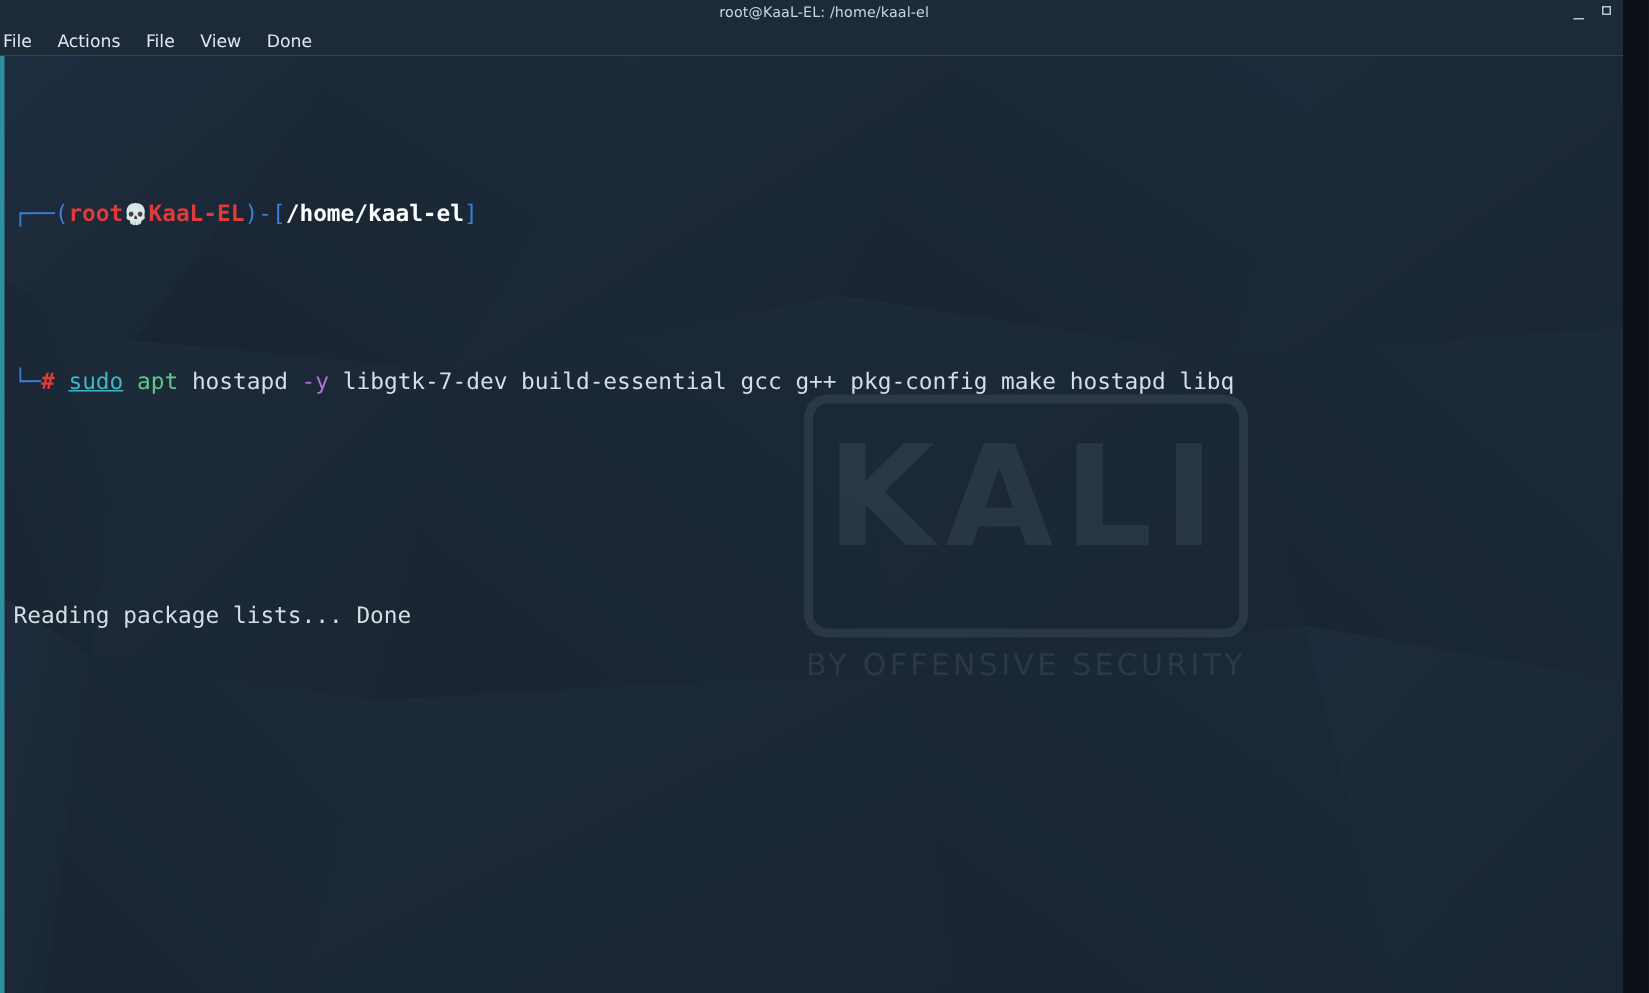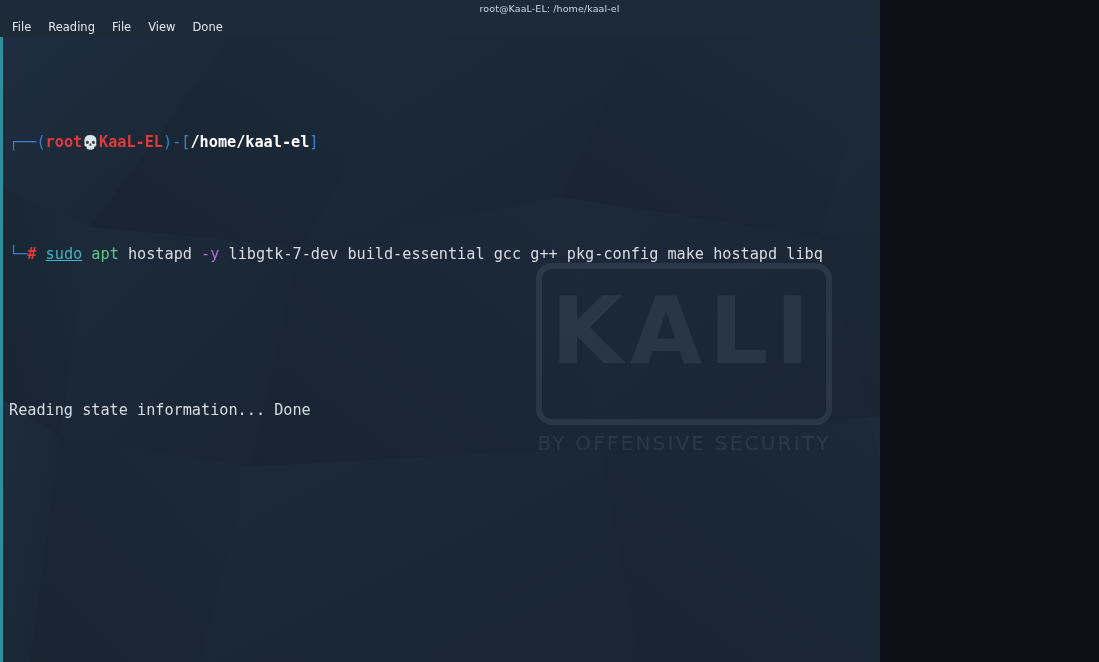--- a/index.html
+++ b/index.html
@@ -9,21 +9,21 @@
   }
   body {
     width: 1099px;
     height: 662px;
     overflow: hidden;
     font-family: "DejaVu Sans Mono", monospace;
   }
 
   #window {
     position: relative;
-    width: 880px;
+    width: 1082px;
     height: 662px;
     overflow: hidden;
     background: #a3a3a3;
   }
 
   
   #titlebar {
     position: absolute;
     top: 0; left: 0;
     width: 1099px;
@@ -75,21 +75,21 @@
 
   
   #menubar {
     position: absolute;
     top: 16px; left: 0;
     width: 1099px;
     height: 21px;
     background: #1d2b38;
     display: flex;
     align-items: center;
-    padding-left: 12px;
+    padding-left: 2px;
     box-sizing: border-box;
     z-index: 35;
   }
   .menu-item {
     font-family: "DejaVu Sans", sans-serif;
     font-size: 11.5px;
     color: #dfe7ef;
     margin-right: 17px;
     cursor: default;
     white-space: nowrap;
@@ -225,21 +225,21 @@
     <span id="titlebar-text">root@KaaL-EL: /home/kaal-el</span>
     <div id="win-buttons">
       <span class="win-btn"><span class="win-min"></span></span>
       <span class="win-btn"><span class="win-sq"></span></span>
       <span class="win-btn">✕</span>
     </div>
   </div>
 
   <div id="menubar">
     <span class="menu-item">File</span>
-    <span class="menu-item">Reading</span>
+    <span class="menu-item">Actions</span>
     <span class="menu-item">File</span>
     <span class="menu-item">View</span>
     <span class="menu-item">Done</span>
   </div>
 
   <div id="terminal">
 
     <div id="left-border"></div>
 
     <div id="bg-facets">
@@ -283,21 +283,21 @@
 
       
       <div class="line"><span class="pbox">┌──</span><span class="c-blue">(</span><span class="c-red">root</span><span class="c-skull">💀</span><span class="c-red">KaaL-EL</span><span class="c-blue">)</span><span class="c-blue">-</span><span class="c-blue">[</span><span class="c-white-b">/home/kaal-el</span><span class="c-blue">]</span></div>
 
       
       <div class="line"><span class="pbox">└─</span><span class="c-hash">#</span><span> </span><span class="c-sudo">sudo</span><span> </span><span class="c-green">apt</span><span class="c-out"> hostapd </span><span class="c-purple">-y</span><span class="c-out"> libgtk-7-dev build-essential gcc g++ pkg-config make hostapd libq</span></div>
 
       
 
       
-      <div class="line c-out">Reading state information... Done</div>
+      <div class="line c-out">Reading package lists... Done</div>
       
       
       
       
       
       
       
       
       
       

